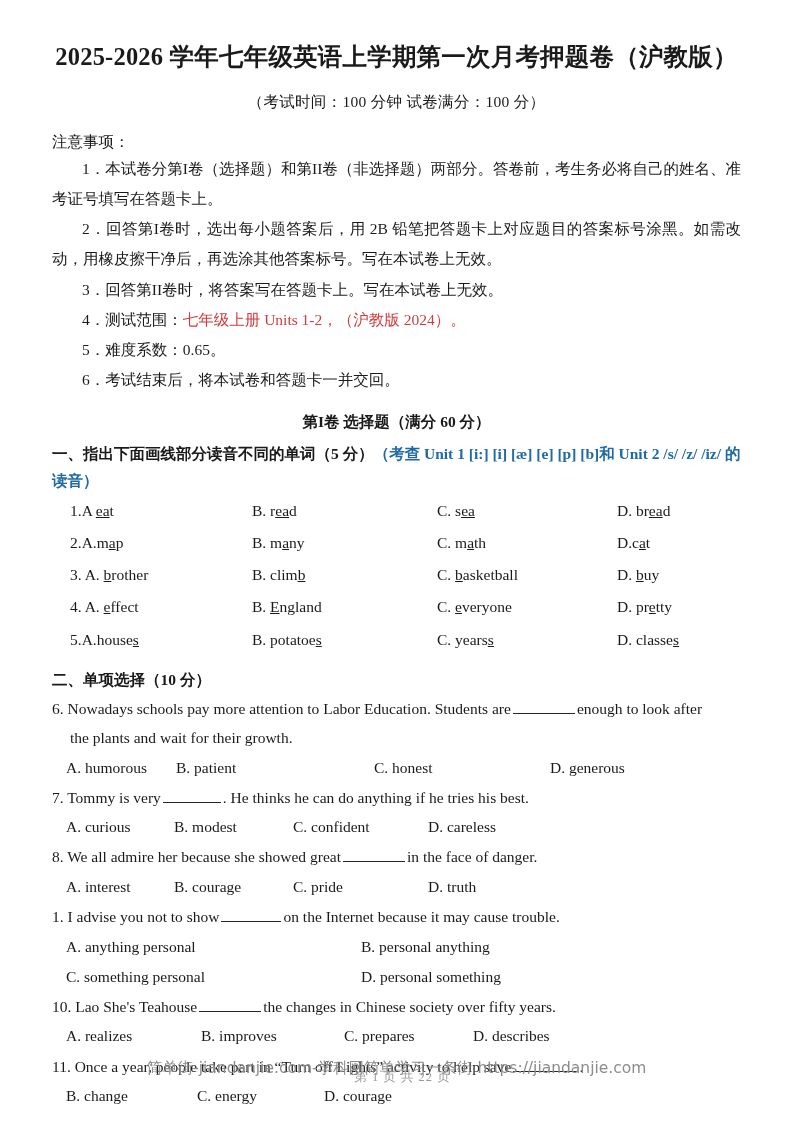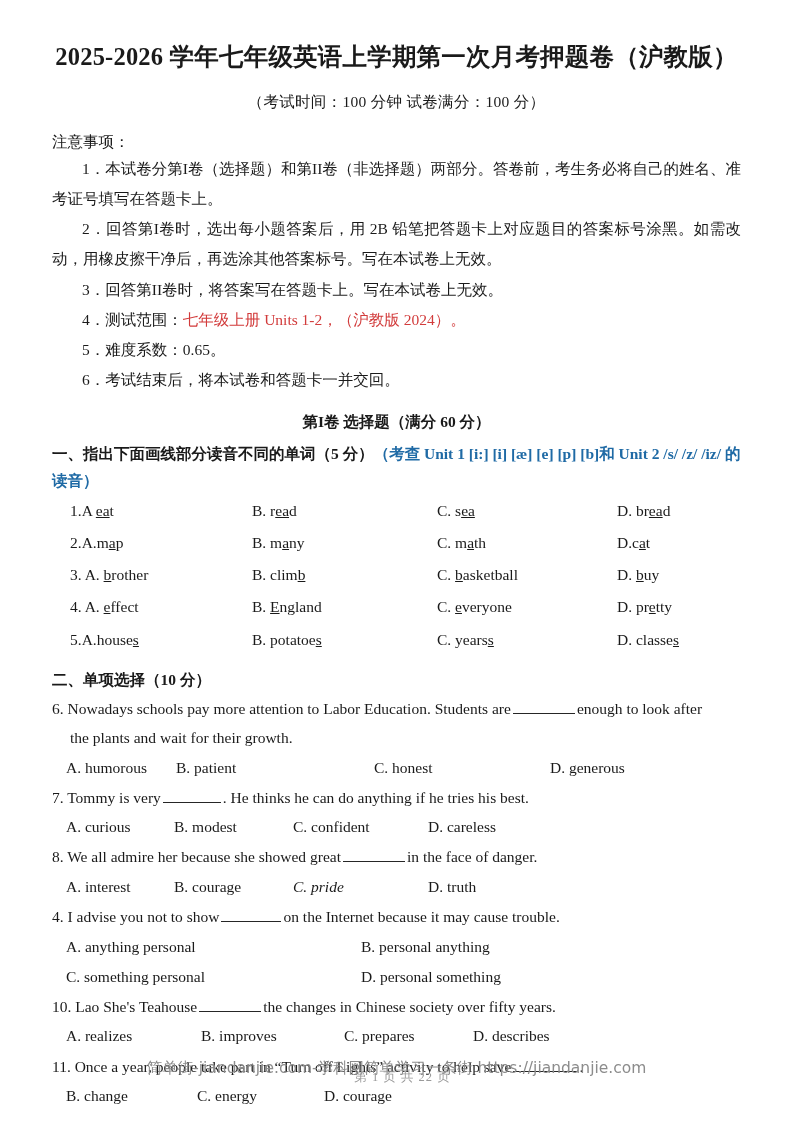--- a/index.html
+++ b/index.html
@@ -123,21 +123,21 @@
     display: flex;
     font-size: 15.5px;
     line-height: 1.95;
     padding-left: 14px;
   }
   .opt { flex: 0 0 auto; }
 
   
   .r6  .o1 { width: 110px; } .r6  .o2 { width: 198px; } .r6  .o3 { width: 176px; }
   .r7  .o1 { width: 108px; } .r7  .o2 { width: 119px; } .r7  .o3 { width: 135px; }
-  .r8  .o1 { width: 108px; } .r8  .o2 { width: 119px; } .r8  .o3 { width: 135px; font-style: italic; }
+  .r8  .o1 { width: 108px; } .r8  .o2 { width: 119px; } .r8  .o3 { width: 135px; }
   .r10 .o1 { width: 135px; } .r10 .o2 { width: 143px; } .r10 .o3 { width: 129px; }
   .r11 .o1 { width: 122px; } .r11 .o2 { width: 131px; } .r11 .o3 { width: 127px; }
   .r9  .o1 { width: 295px; }
 
   
   .footer {
     position: absolute;
     left: 0;
     right: 0;
     bottom: 24px;
@@ -239,21 +239,21 @@
   </div>
 
   <p class="q-stem"><span>8. We all admire her because she showed great</span><span class="blank w3"></span><span>in the face of danger.</span></p>
   <div class="opt-row r8">
     <span class="opt o1">A. interest</span>
     <span class="opt o2">B. courage</span>
     <span class="opt o3">C. pride</span>
     <span class="opt o4">D. truth</span>
   </div>
 
-  <p class="q-stem"><span>4. I advise you not to show</span><span class="blank w4"></span><span>on the Internet because it may cause trouble.</span></p>
+  <p class="q-stem"><span>1. I advise you not to show</span><span class="blank w4"></span><span>on the Internet because it may cause trouble.</span></p>
   <div class="opt-row r9">
     <span class="opt o1">A. anything personal</span>
     <span class="opt o2">B. personal anything</span>
   </div>
   <div class="opt-row r9">
     <span class="opt o1">C. something personal</span>
     <span class="opt o2">D. personal something</span>
   </div>
 
   <p class="q-stem"><span>10. Lao She's Teahouse</span><span class="blank w5"></span><span>the changes in Chinese society over fifty years.</span></p>

